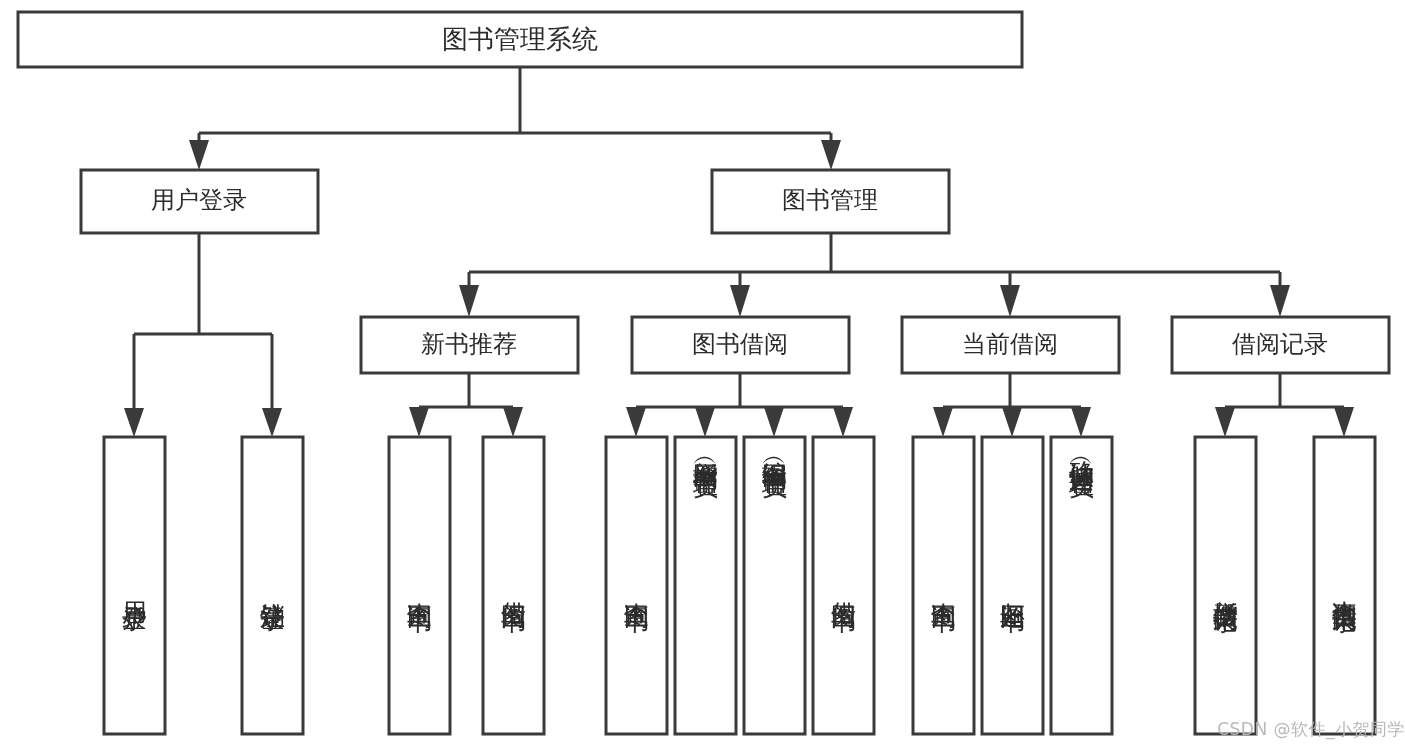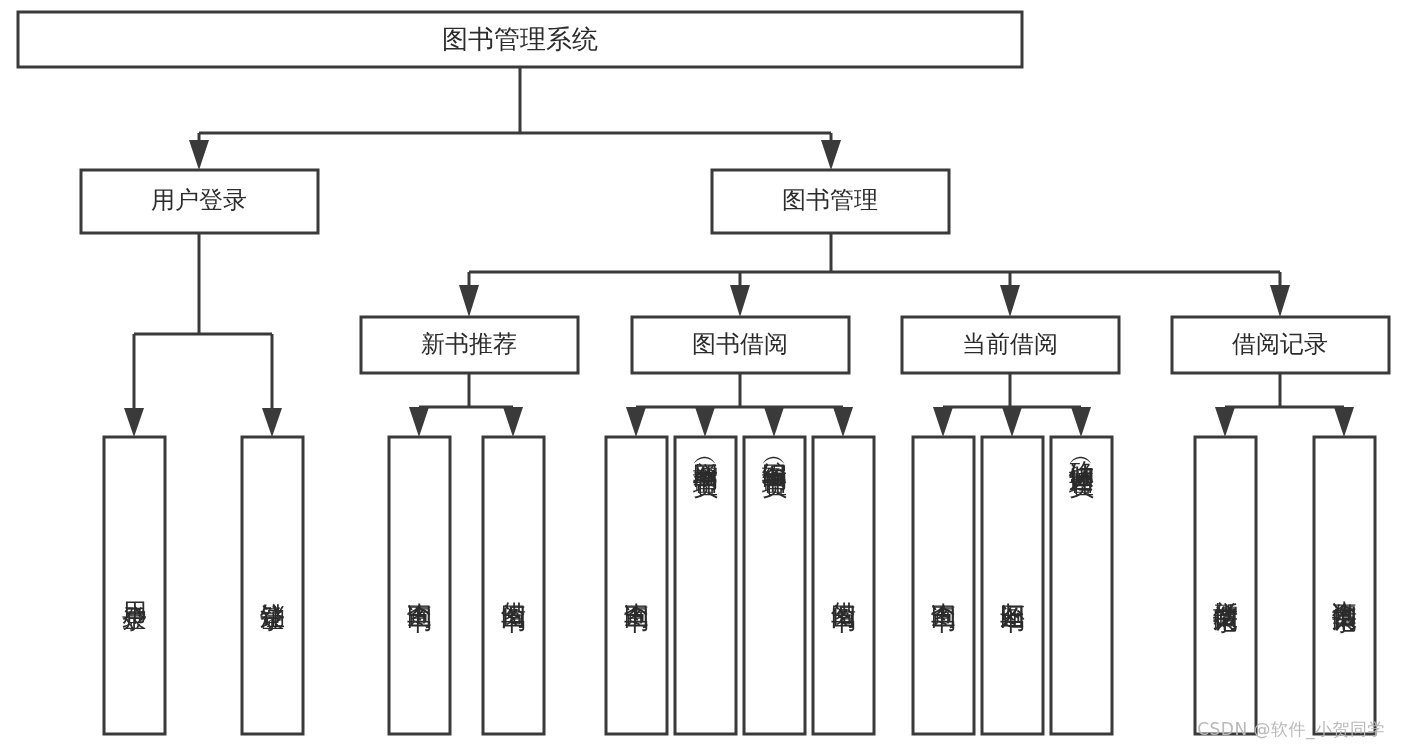--- a/index.html
+++ b/index.html
@@ -63,21 +63,21 @@
     font-family: "Liberation Sans", "DejaVu Sans", sans-serif;
     font-size: 25px;
     line-height: 1.08;
     color: #2b2b2b;
     letter-spacing: 2px;
     white-space: nowrap;
     text-align: center;
   }
   .watermark {
     position: absolute;
-    right: 20px;
+    right: 0;
     bottom: 6px;
     font-family: "DejaVu Sans", "Liberation Sans", sans-serif;
     font-size: 17px;
     color: #b9b9b9;
     letter-spacing: 0.5px;
     user-select: none;
     white-space: nowrap;
   }
 </style>
 </head>

